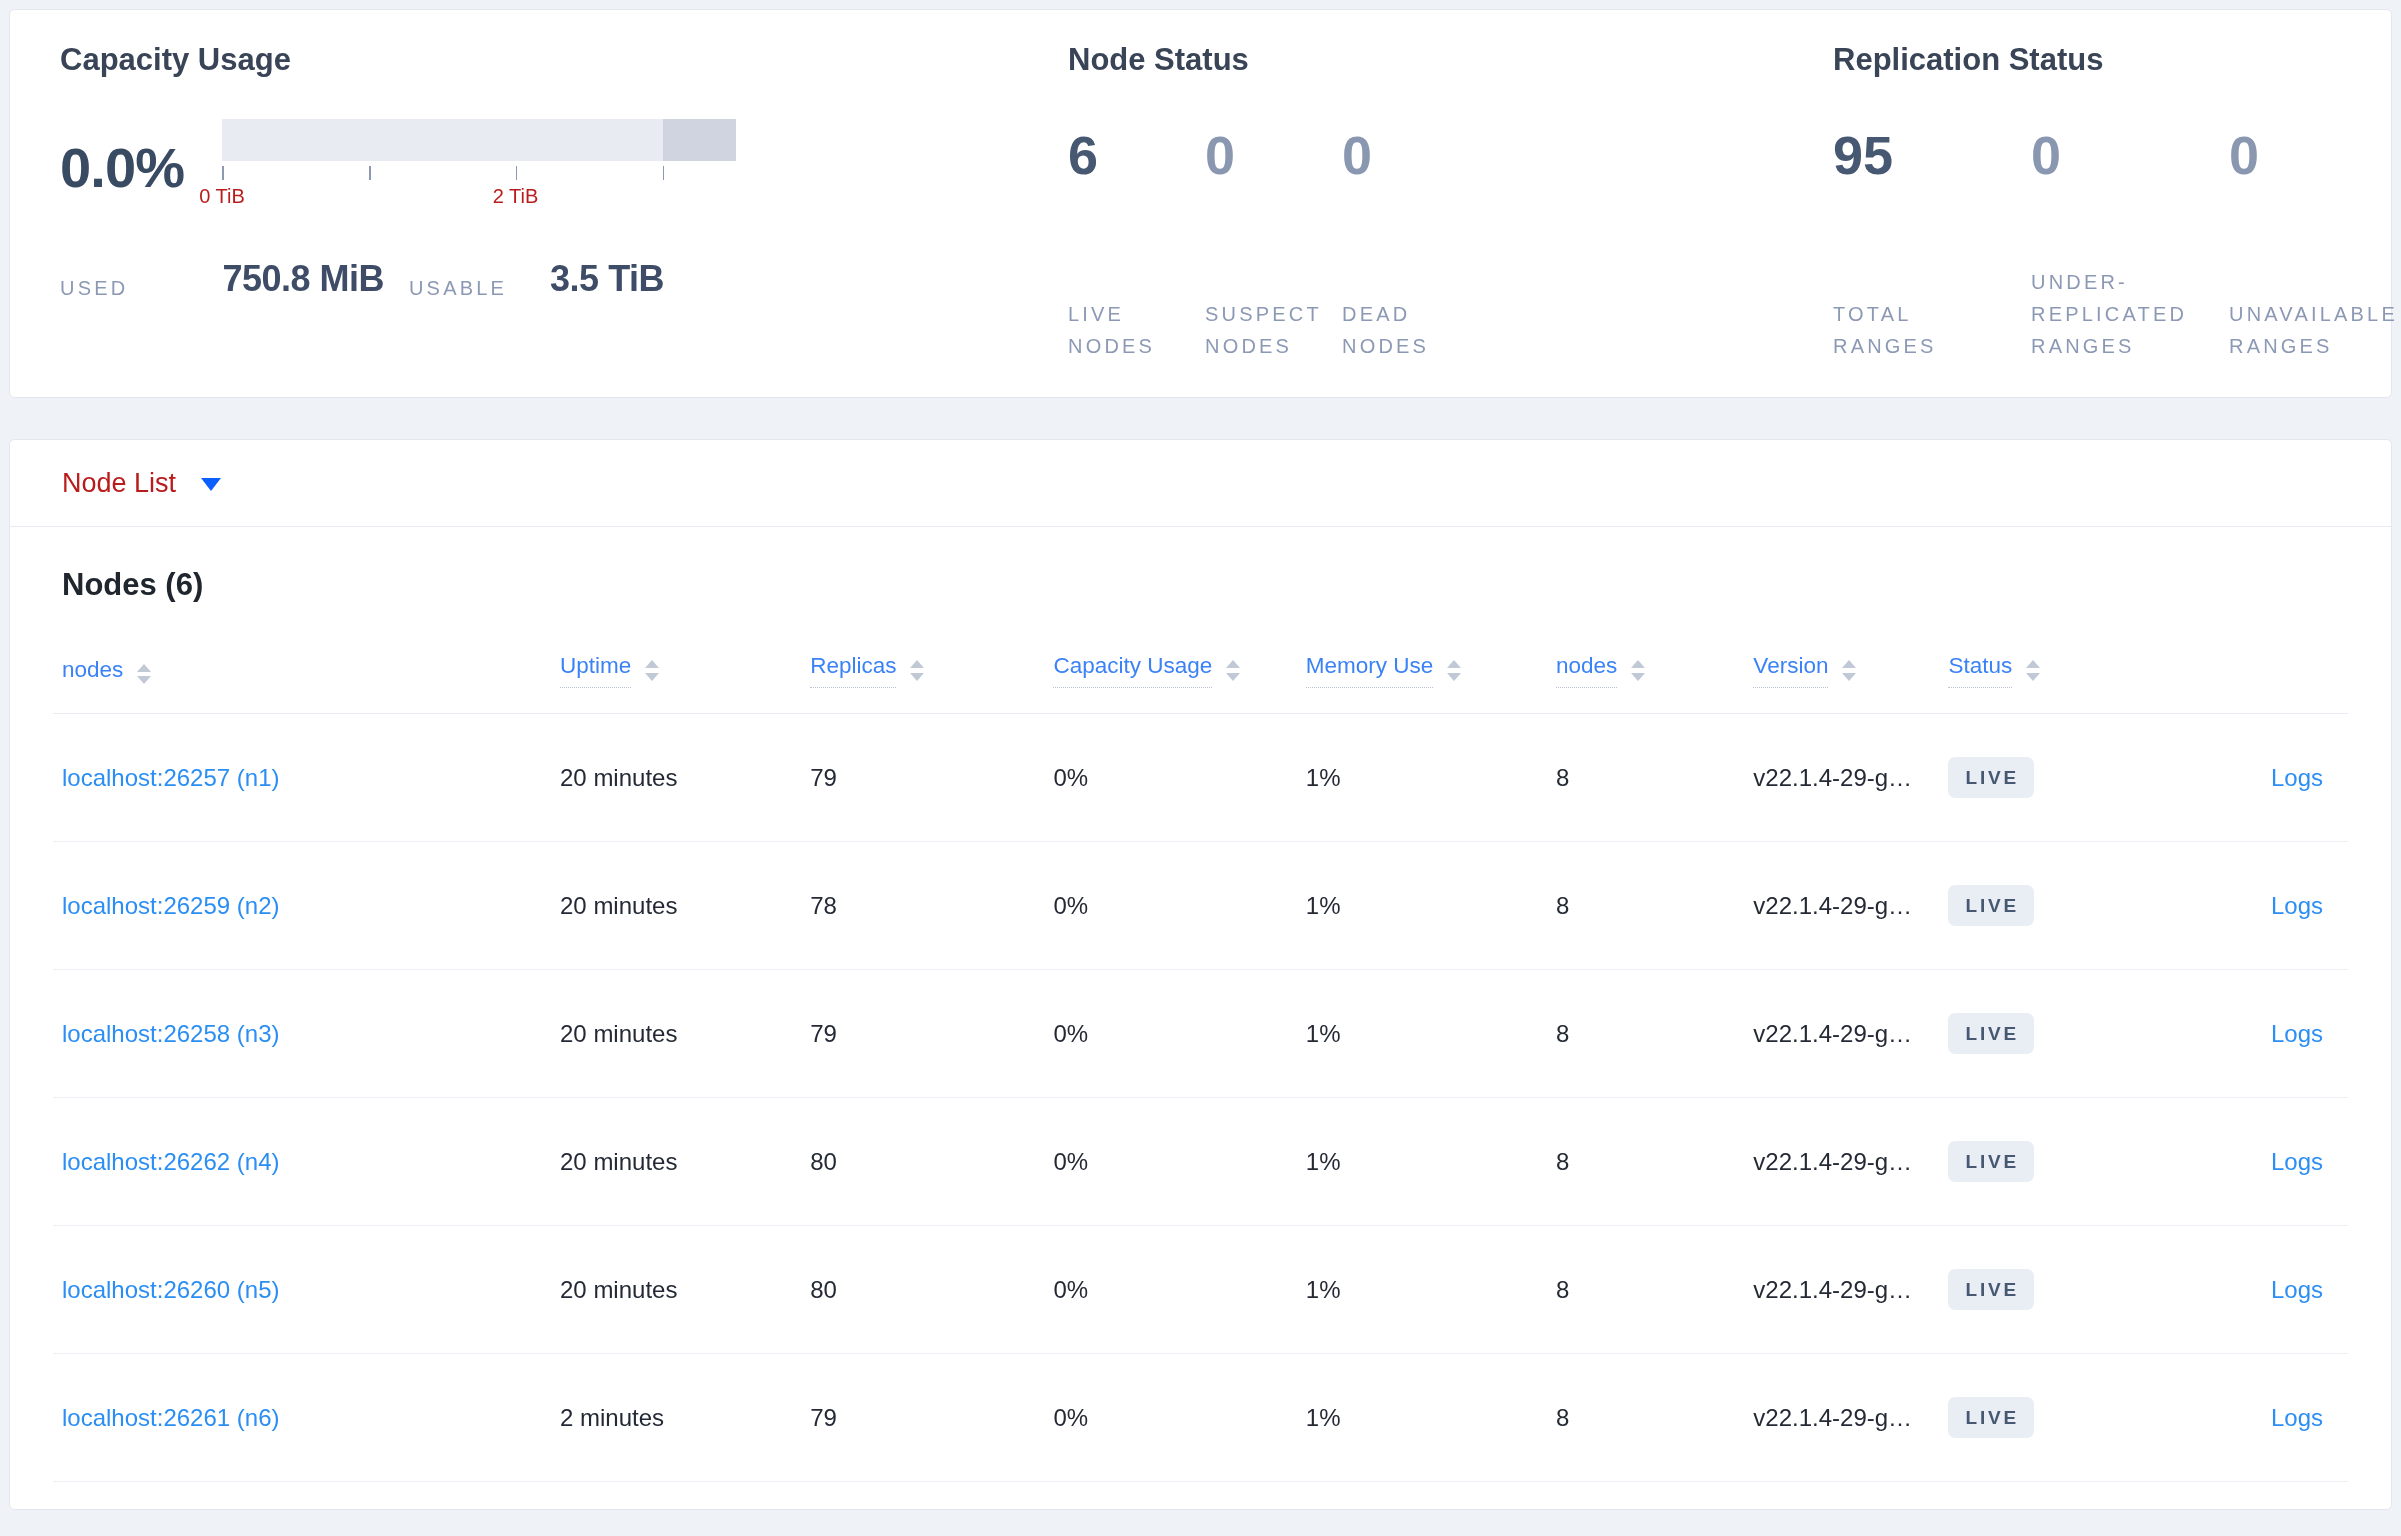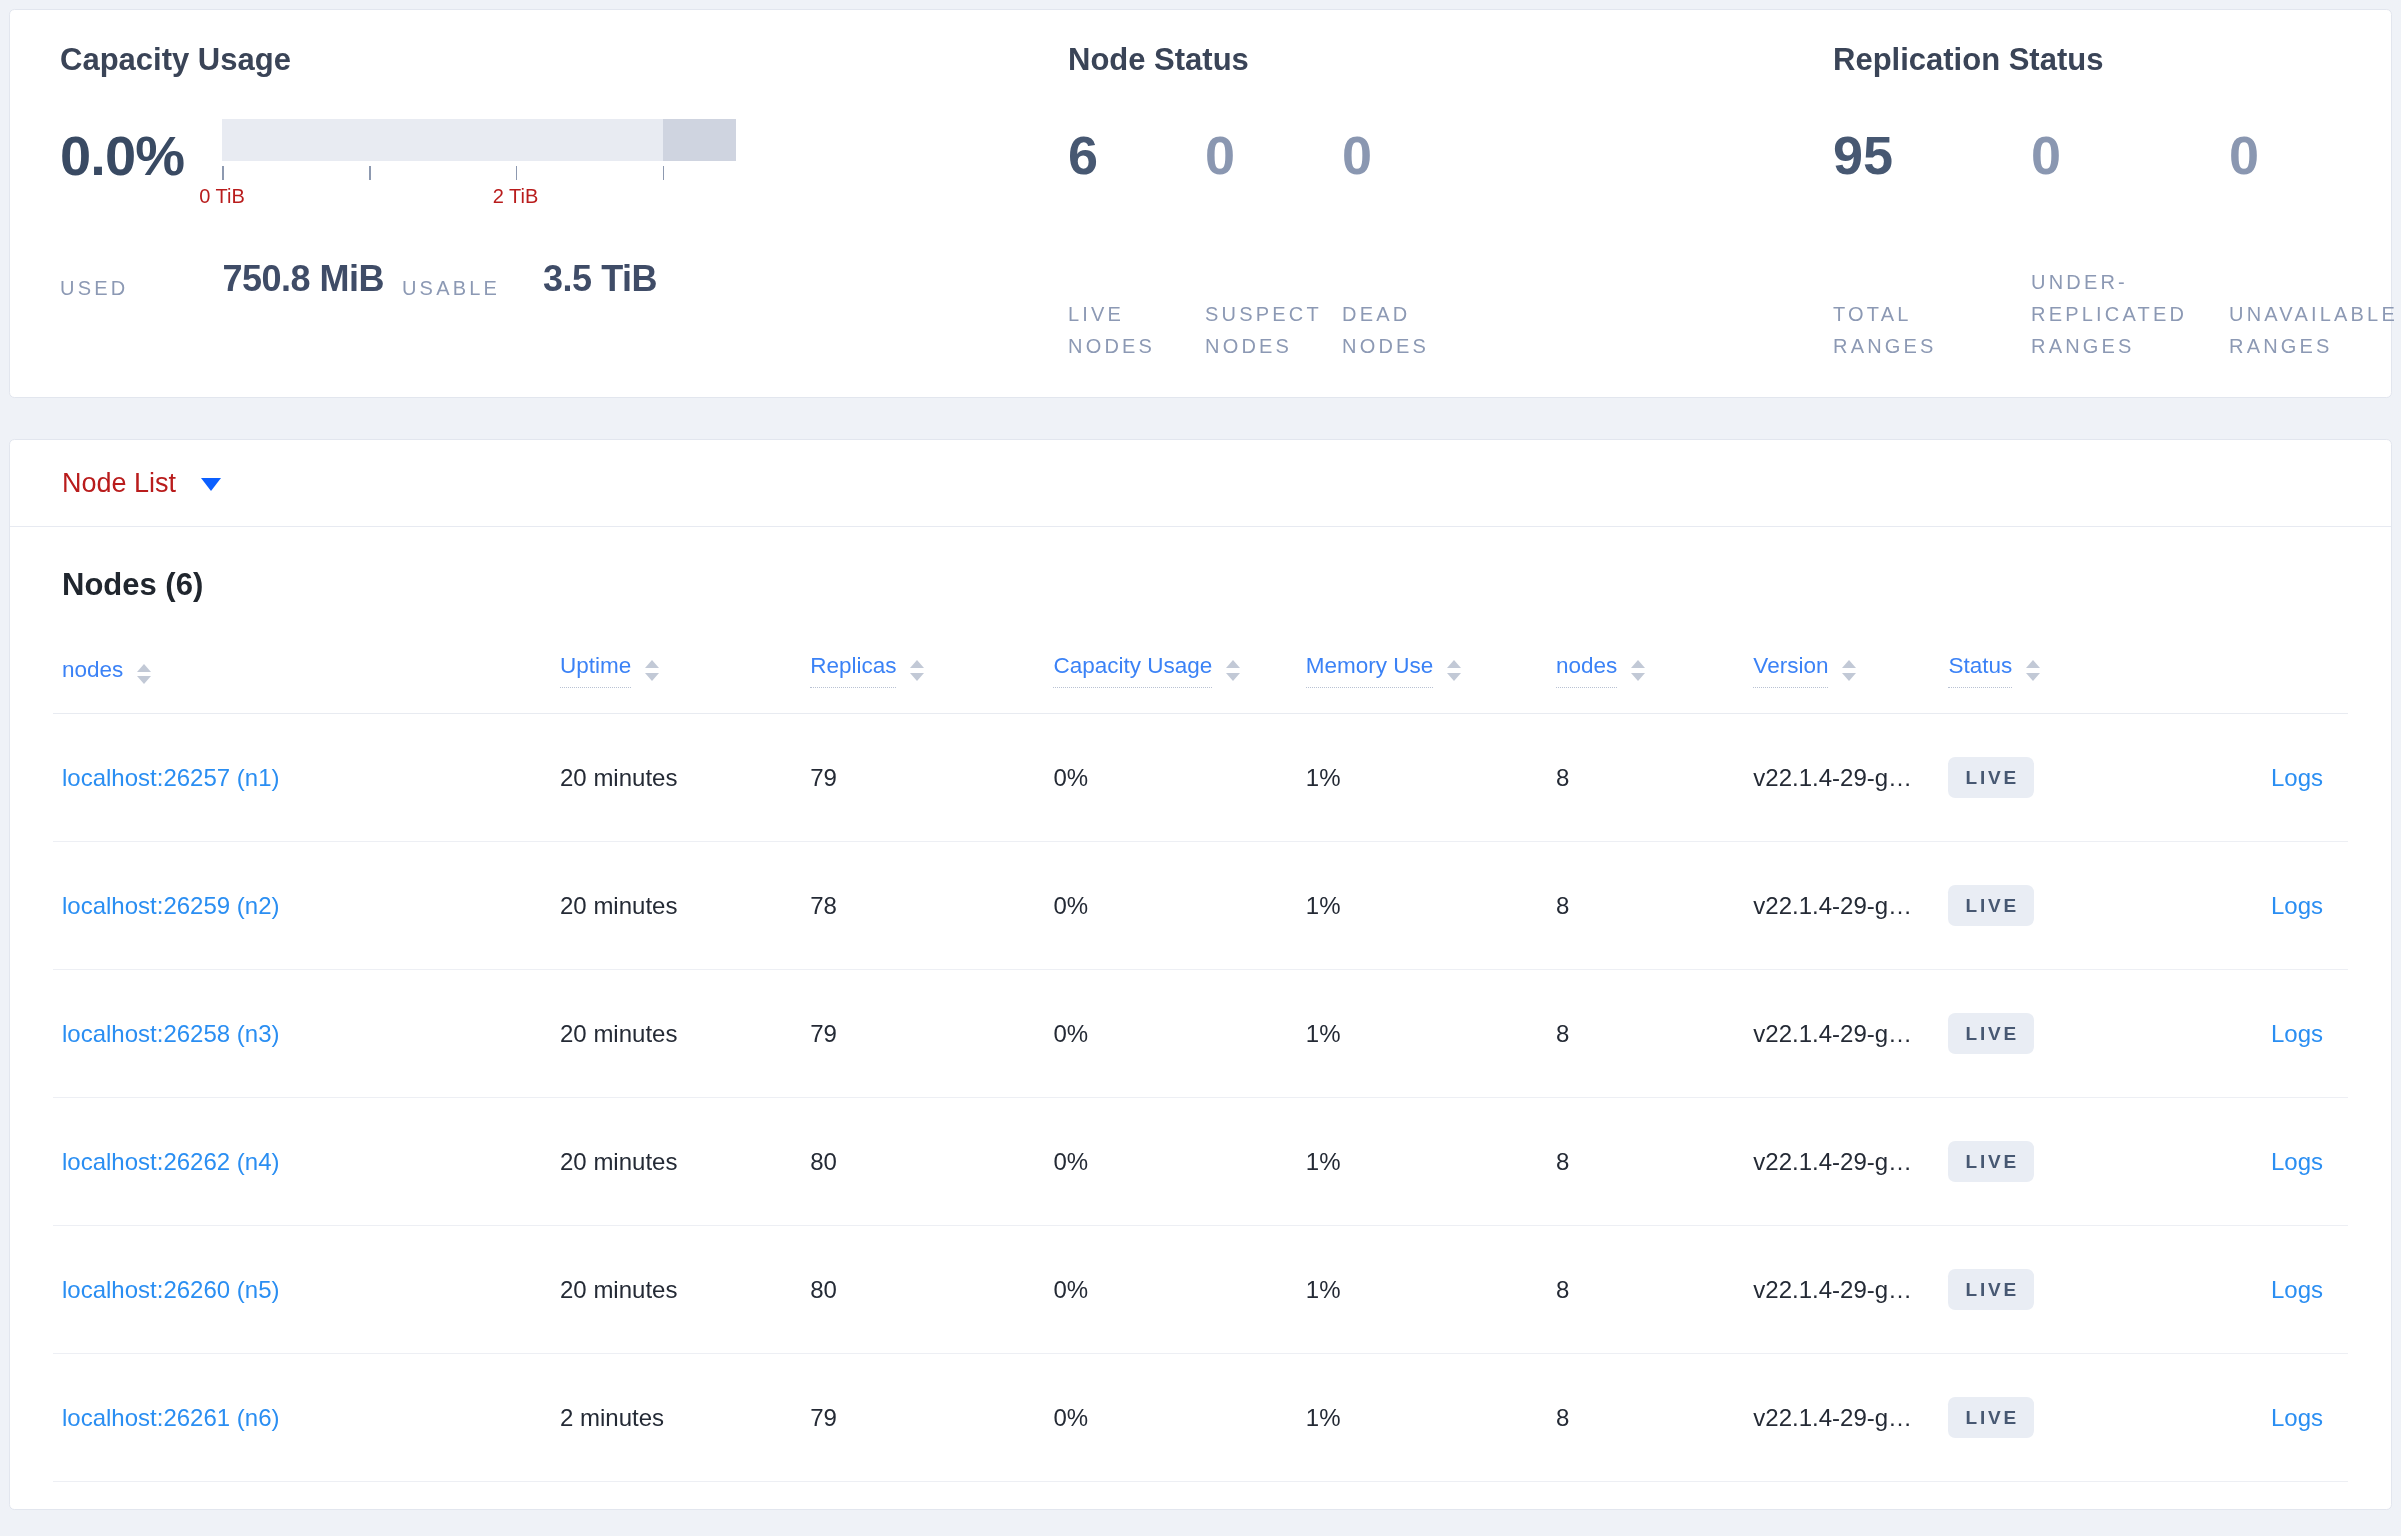--- a/index.html
+++ b/index.html
@@ -27,21 +27,21 @@
     font-size: 31px;
     font-weight: 600;
     color: #3a4457;
     line-height: 38px;
     margin-bottom: 38px;
   }
   .sec-capacity   { width: 1008px; flex: none; }
   .sec-nodestatus { width: 765px;  flex: none; }
   .sec-replication{ flex: 1; }
 
-  .cap-row { display: flex; align-items: flex-start; margin-top: 21.6px; }
+  .cap-row { display: flex; align-items: center; margin-top: 21.6px; }
   .cap-percent {
     font-size: 56px; font-weight: 700; color: #394a63;
     line-height: 1; letter-spacing: -0.9px; margin-top: 10.8px;
   }
   .cap-bar-wrap { flex: none; width: 514px; margin-left: 38px; margin-top: 1.8px; }
   .cap-bar {
     position: relative; height: 42px; width: 100%;
     background: #e8ebf2; overflow: hidden;
   }
   .cap-bar-cap {
@@ -59,21 +59,21 @@
     font-size: 20px; color: #b91c1c; white-space: nowrap;
   }
   .cap-meta { display: flex; align-items: flex-end; margin-top: 50px; }
   .meta-label {
     font-size: 20px; letter-spacing: 0.16em; color: #8c99b4;
   }
   .meta-value {
     font-size: 36px; font-weight: 600; color: #3f4c67; letter-spacing: -0.5px;
   }
   .cap-meta .meta-label:first-child { margin-right: 94px; }
-  .cap-meta .meta-value:nth-child(2) { margin-right: 18px; }
+  .cap-meta .meta-value:nth-child(2) { margin-right: 25px; }
   .cap-meta .meta-label:nth-child(3) { margin-right: 43px; }
 
   .stats { display: flex; margin-top: 21.6px; }
   .stat {
     display: flex; flex-direction: column; justify-content: space-between;
     height: 245px;
   }
   .sec-nodestatus .stat { width: 137px; }
   .sec-replication .stat { width: 180px; margin-right: 18px; }
   .stat-value {

